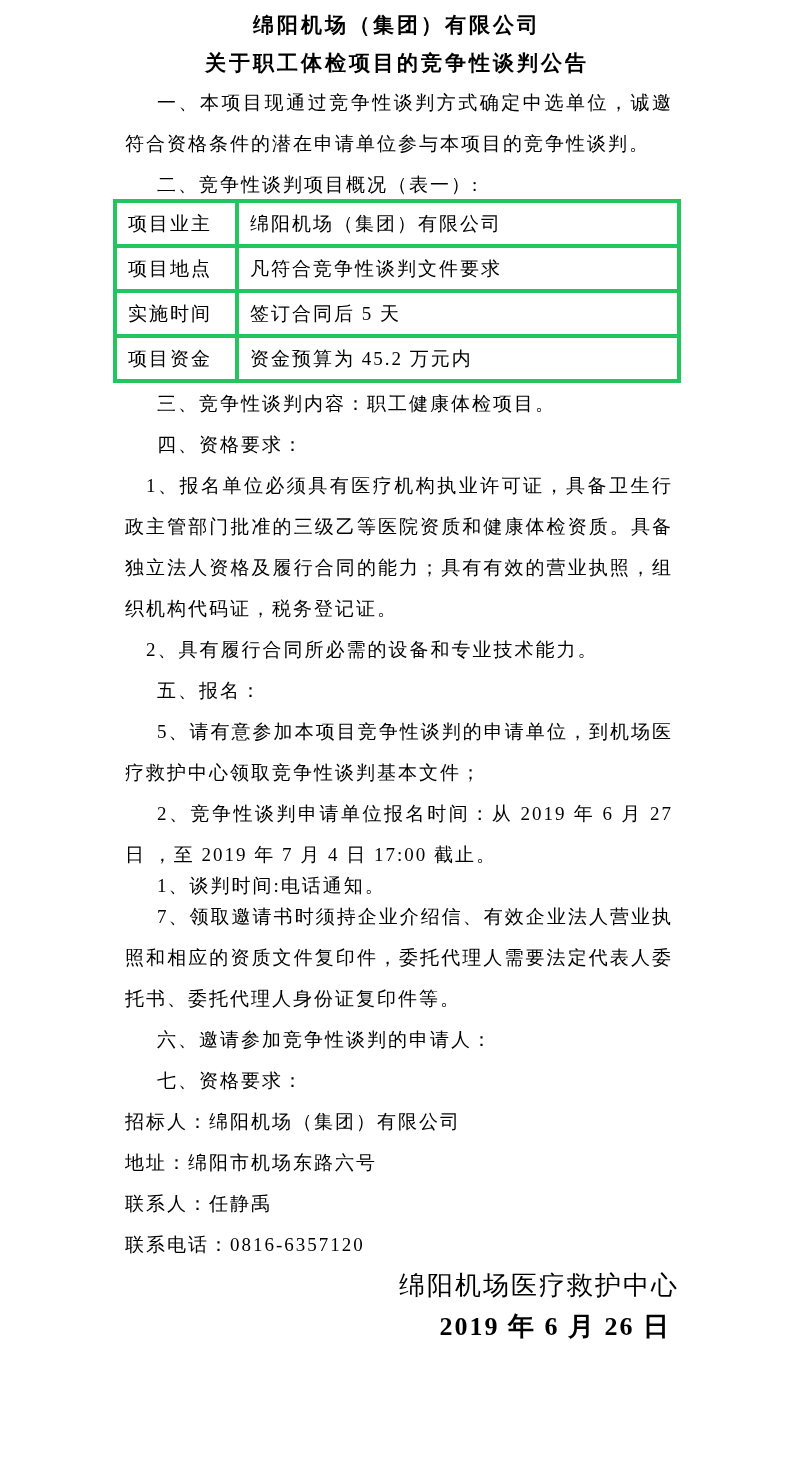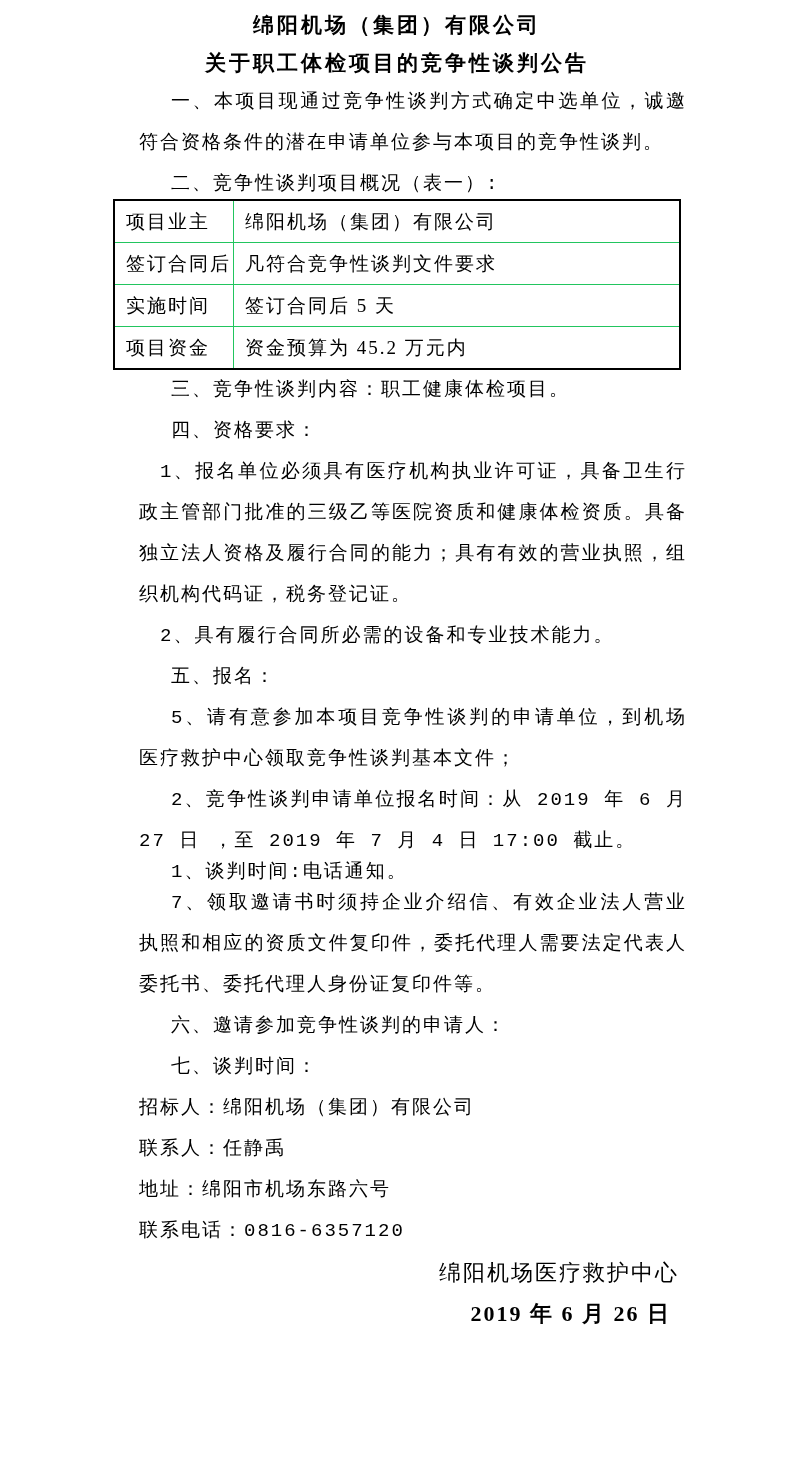--- a/index.html
+++ b/index.html
@@ -17,57 +17,56 @@
   }
   .title {
     text-align: center;
     font-weight: bold;
     font-size: 21px;
     line-height: 38px;
     letter-spacing: 3px;
     white-space: nowrap;
   }
   .textcol {
-    margin-left: 26px;
+    margin-left: 12px;
     width: 548px;
-    font-family: Liberation Mono, monospace;
   }
   .textcol p, .contacts p {
     margin: 0;
     font-size: 19px;
     line-height: 41px;
     letter-spacing: 2px;
     text-align: justify;
   }
   .indent-2 { text-indent: 32px; }
   .indent-1 { text-indent: 21px; }
   .indent-0 { text-indent: 0; }
   .tight { line-height: 21px !important; }
   table.overview {
     width: 568px;
     border-collapse: collapse;
     table-layout: fixed;
     margin: -6px 0 0 0;
     border: 2px solid #000000;
   }
   table.overview td {
-    border: 1px solid #22c55e;
+    border: 4px solid #22c55e;
     font-size: 19px;
     letter-spacing: 2px;
     height: 41px;
     vertical-align: middle;
     padding: 0 4px 0 11px;
     white-space: nowrap;
     overflow: hidden;
   }
   table.overview td.col-label { width: 103px; }
   .signature { width: 568px; }
   .signature p {
     margin: 0;
-    font-size: 22px;
+    font-size: 26px;
     line-height: 41px;
     letter-spacing: 2px;
     text-align: right;
   }
   .sig-org { padding-right: 2px; }
   .sig-date { padding-right: 10px; font-weight: bold; }
 </style>
 </head>
 <body>
 
@@ -81,21 +80,21 @@
     <p class="indent-2">二、竞争性谈判项目概况（表一）:</p>
   </div>
 
   <table class="overview">
     <tbody>
       <tr>
         <td class="col-label">项目业主</td>
         <td>绵阳机场（集团）有限公司</td>
       </tr>
       <tr>
-        <td class="col-label">签订合同后</td>
+        <td class="col-label">项目地点</td>
         <td>凡符合竞争性谈判文件要求</td>
       </tr>
       <tr>
         <td class="col-label">实施时间</td>
         <td>签订合同后 5 天</td>
       </tr>
       <tr>
         <td class="col-label">项目资金</td>
         <td>资金预算为 45.2 万元内</td>
       </tr>
@@ -106,27 +105,27 @@
     <p class="indent-2">三、竞争性谈判内容：职工健康体检项目。</p>
     <p class="indent-2">四、资格要求：</p>
     <p class="indent-1">1、报名单位必须具有医疗机构执业许可证，具备卫生行政主管部门批准的三级乙等医院资质和健康体检资质。具备独立法人资格及履行合同的能力；具有有效的营业执照，组织机构代码证，税务登记证。</p>
     <p class="indent-1">2、具有履行合同所必需的设备和专业技术能力。</p>
     <p class="indent-2">五、报名：</p>
     <p class="indent-2">5、请有意参加本项目竞争性谈判的申请单位，到机场医疗救护中心领取竞争性谈判基本文件；</p>
     <p class="indent-2">2、竞争性谈判申请单位报名时间：从 2019 年 6 月 27 日 ，至 2019 年 7 月 4 日 17:00 截止。</p>
     <p class="indent-2 tight">1、谈判时间:电话通知。</p>
     <p class="indent-2">7、领取邀请书时须持企业介绍信、有效企业法人营业执照和相应的资质文件复印件，委托代理人需要法定代表人委托书、委托代理人身份证复印件等。</p>
     <p class="indent-2">六、邀请参加竞争性谈判的申请人：</p>
-    <p class="indent-2">七、谈判时间：</p>
+    <p class="indent-2">七、资格要求：</p>
   </div>
 
   <div class="contacts textcol">
     <p class="indent-0">招标人：绵阳机场（集团）有限公司</p>
+    <p class="indent-0">地址：绵阳市机场东路六号</p>
     <p class="indent-0">联系人：任静禹</p>
-    <p class="indent-0">地址：绵阳市机场东路六号</p>
     <p class="indent-0">联系电话：0816-6357120</p>
   </div>
 
   <div class="signature">
     <p class="sig-org">绵阳机场医疗救护中心</p>
     <p class="sig-date">2019 年 6 月 26 日</p>
   </div>
 
 </div>
 

